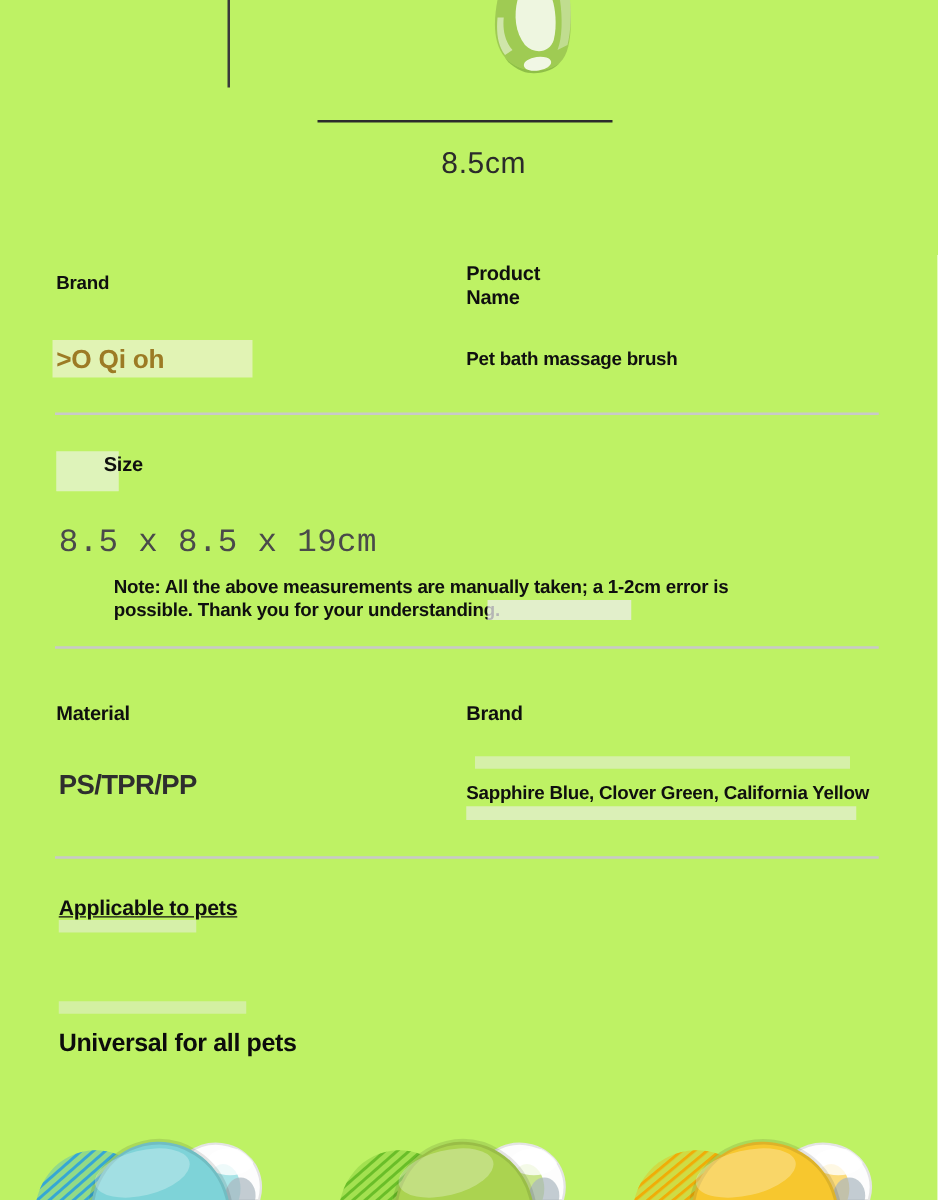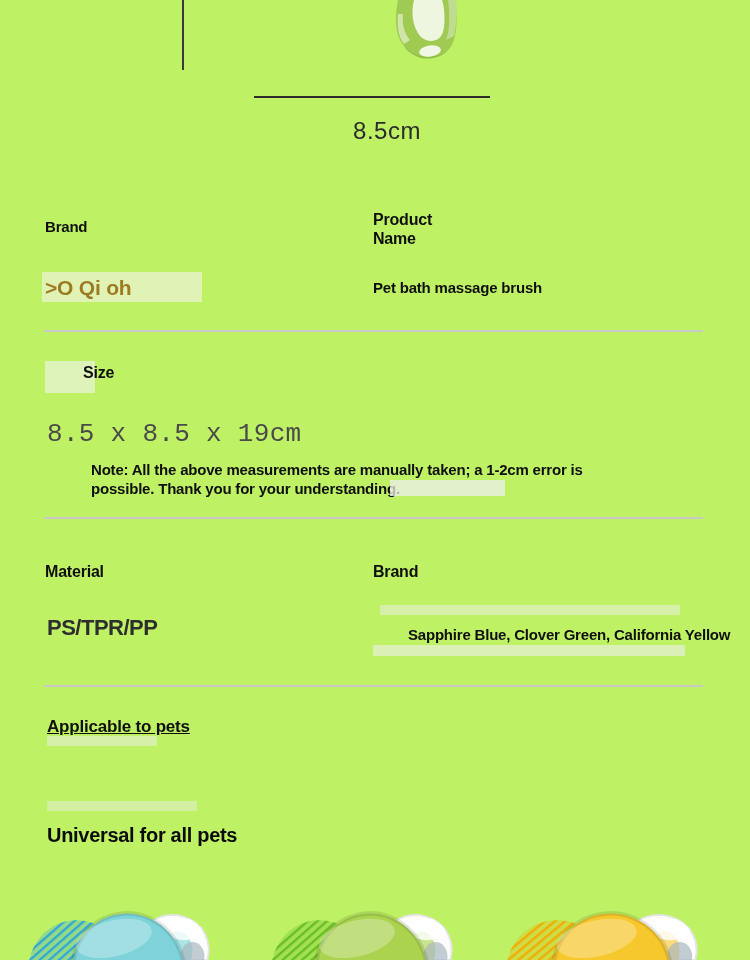--- a/index.html
+++ b/index.html
@@ -25,21 +25,21 @@
   .brand-lbl{left:45px;top:217px;font-size:15px;}
   .pname-lbl{left:373px;top:210px;width:100px;}
   .brand-val{position:absolute;left:45px;top:276px;font-size:21px;font-weight:700;letter-spacing:-0.2px;}
   .pname-val{left:373px;top:279px;text-align:center;}
   .size-lbl{left:45px;top:363px;margin-left:38px;}
   .size-val{position:absolute;left:47px;top:419px;font-size:26px;font-weight:400;color:#4a4a4a;letter-spacing:0.3px;font-family:Liberation Mono, monospace;}
   .size-note{position:absolute;left:46px;top:461px;width:535px;font-size:15px;font-weight:700;letter-spacing:-0.2px;line-height:18.5px;color:#0f0f0f;margin-left:45px;}
   .material-lbl{left:45px;top:562px;}
   .color-lbl{left:373px;top:562px;}
   .material-val{position:absolute;left:47px;top:615px;font-size:22px;font-weight:700;letter-spacing:-0.5px;color:#2e2e2e;}
-  .color-val{left:373px;top:626px;margin-left:35px;}
+  .color-val{left:373px;top:626px;}
   .applicable-lbl{left:47px;top:717px;font-size:17px;text-decoration:underline;}
   .applicable-val{position:absolute;left:47px;top:776px;font-size:20px;font-weight:700;letter-spacing:-0.3px;color:#0c0c0c;margin-top:48px;}
   
   .divider{position:absolute;left:44px;width:659px;height:2px;background:#c9c9c9;}
   .d1{top:330px;}.d2{top:517px;}.d3{top:685px;}
   
   .ghost{position:absolute;background:#eeeeee;opacity:0.75;}
   .g-note{left:390px;top:480px;width:115px;height:16px;}
   .g-color-top{left:380px;top:605px;width:300px;height:10px;opacity:0.5;}
   .g-color-bot{left:373px;top:645px;width:312px;height:11px;opacity:0.6;}

